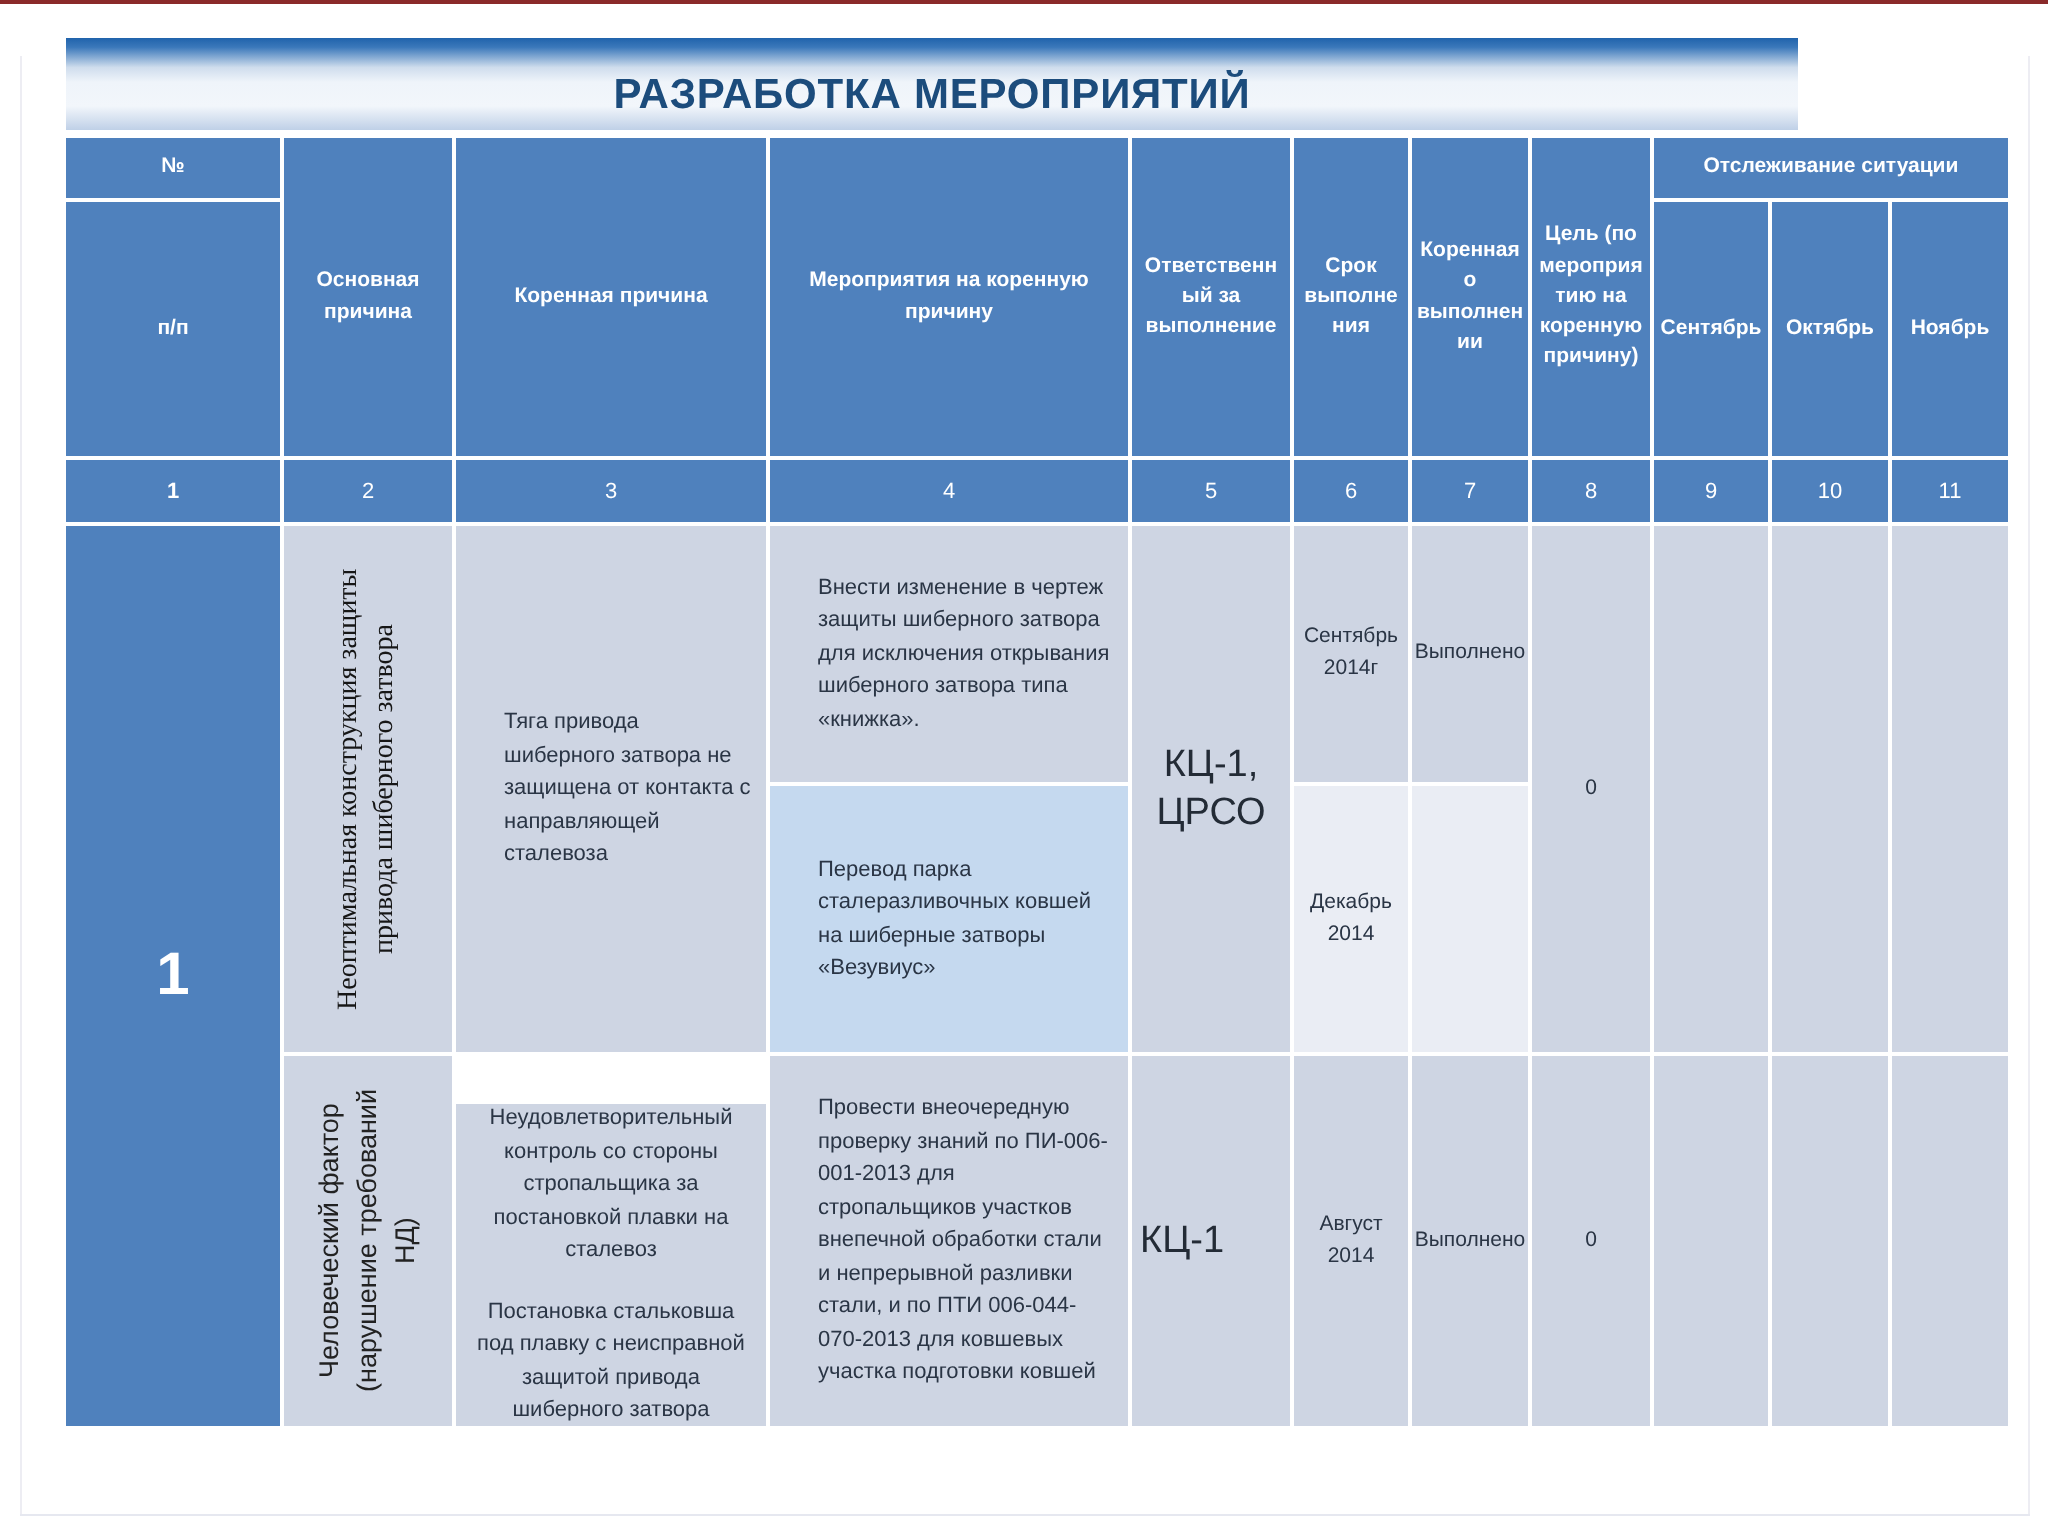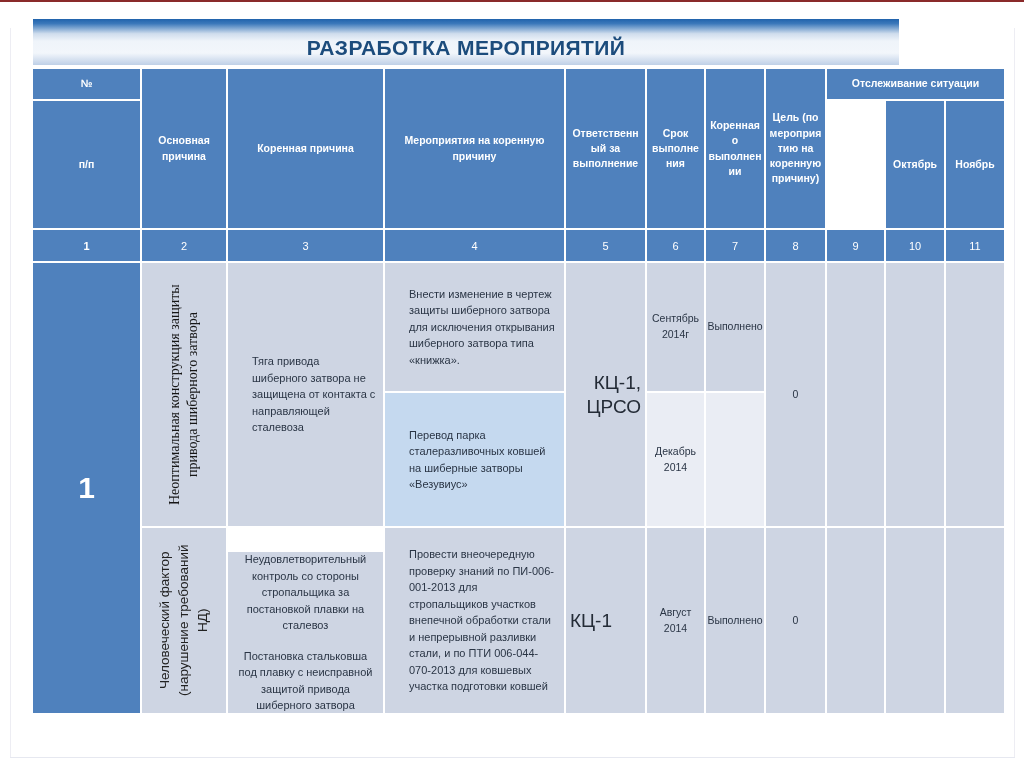--- a/index.html
+++ b/index.html
@@ -35,21 +35,21 @@
   .hd{background:#4f81bd;color:#ffffff;font-weight:700;font-size:10.5px;line-height:1.45;
       padding:2px;overflow-wrap:anywhere;word-break:break-word;}
   .idx{background:#4f81bd;color:#ffffff;font-size:11px;font-weight:400;}
   .idx-first{font-weight:700;}
   .bd{background:#ced5e3;color:#2a3545;font-size:11px;line-height:1.5;padding:4px;}
   .left{justify-content:flex-start;text-align:left;padding-left:24px;padding-right:6px;}
   .sm{font-size:10.5px;padding:1px;}
   .light{background:#eaedf4;}
   .blue-cell{background:#c5d9ef;}
   .bignum{background:#4f81bd;color:#ffffff;font-size:30px;font-weight:600;}
-  .resp{font-size:19px;color:#232b36;line-height:1.25;justify-content:flex-start;text-align:right;padding-left:4px;}
+  .resp{font-size:19px;color:#232b36;line-height:1.25;justify-content:flex-start;text-align:center;padding-left:4px;}
   .rot{writing-mode:vertical-rl;transform:rotate(180deg);text-align:center;max-height:100%;}
   .serif-rot{font-family:"Liberation Serif",serif;font-size:14px;color:#161616;line-height:1.3;}
   .sans-rot{font-size:13.5px;color:#222222;line-height:1.4;}
   .two-par{flex-direction:column;gap:14px;padding:4px 6px;margin-top:24px;}
   .two-par div{width:100%;}
 </style>
 </head>
 <body>
 
 <div class="top-line"></div>
@@ -66,20 +66,21 @@
   <div class="c hd" style="grid-area:1/1/2/2">№</div>
   <div class="c hd" style="grid-area:2/1/3/2">п/п</div>
   <div class="c hd" style="grid-area:1/2/3/3">Основная причина</div>
   <div class="c hd" style="grid-area:1/3/3/4">Коренная причина</div>
   <div class="c hd" style="grid-area:1/4/3/5">Мероприятия на коренную причину</div>
   <div class="c hd" style="grid-area:1/5/3/6">Ответственный за выполнение</div>
   <div class="c hd" style="grid-area:1/6/3/7">Срок выполнения</div>
   <div class="c hd" style="grid-area:1/7/3/8">Коренная о выполнении</div>
   <div class="c hd" style="grid-area:1/8/3/9">Цель (по мероприятию на коренную причину)</div>
   <div class="c hd" style="grid-area:1/9/2/12">Отслеживание ситуации</div>
+  <div class="c hd" style="grid-area:2/9/3/10">Сентябрь</div>
   <div class="c hd" style="grid-area:2/10/3/11">Октябрь</div>
   <div class="c hd" style="grid-area:2/11/3/12">Ноябрь</div>
 
   <div class="c idx idx-first" style="grid-area:3/1/4/2">1</div>
   <div class="c idx" style="grid-area:3/2/4/3">2</div>
   <div class="c idx" style="grid-area:3/3/4/4">3</div>
   <div class="c idx" style="grid-area:3/4/4/5">4</div>
   <div class="c idx" style="grid-area:3/5/4/6">5</div>
   <div class="c idx" style="grid-area:3/6/4/7">6</div>
   <div class="c idx" style="grid-area:3/7/4/8">7</div>

